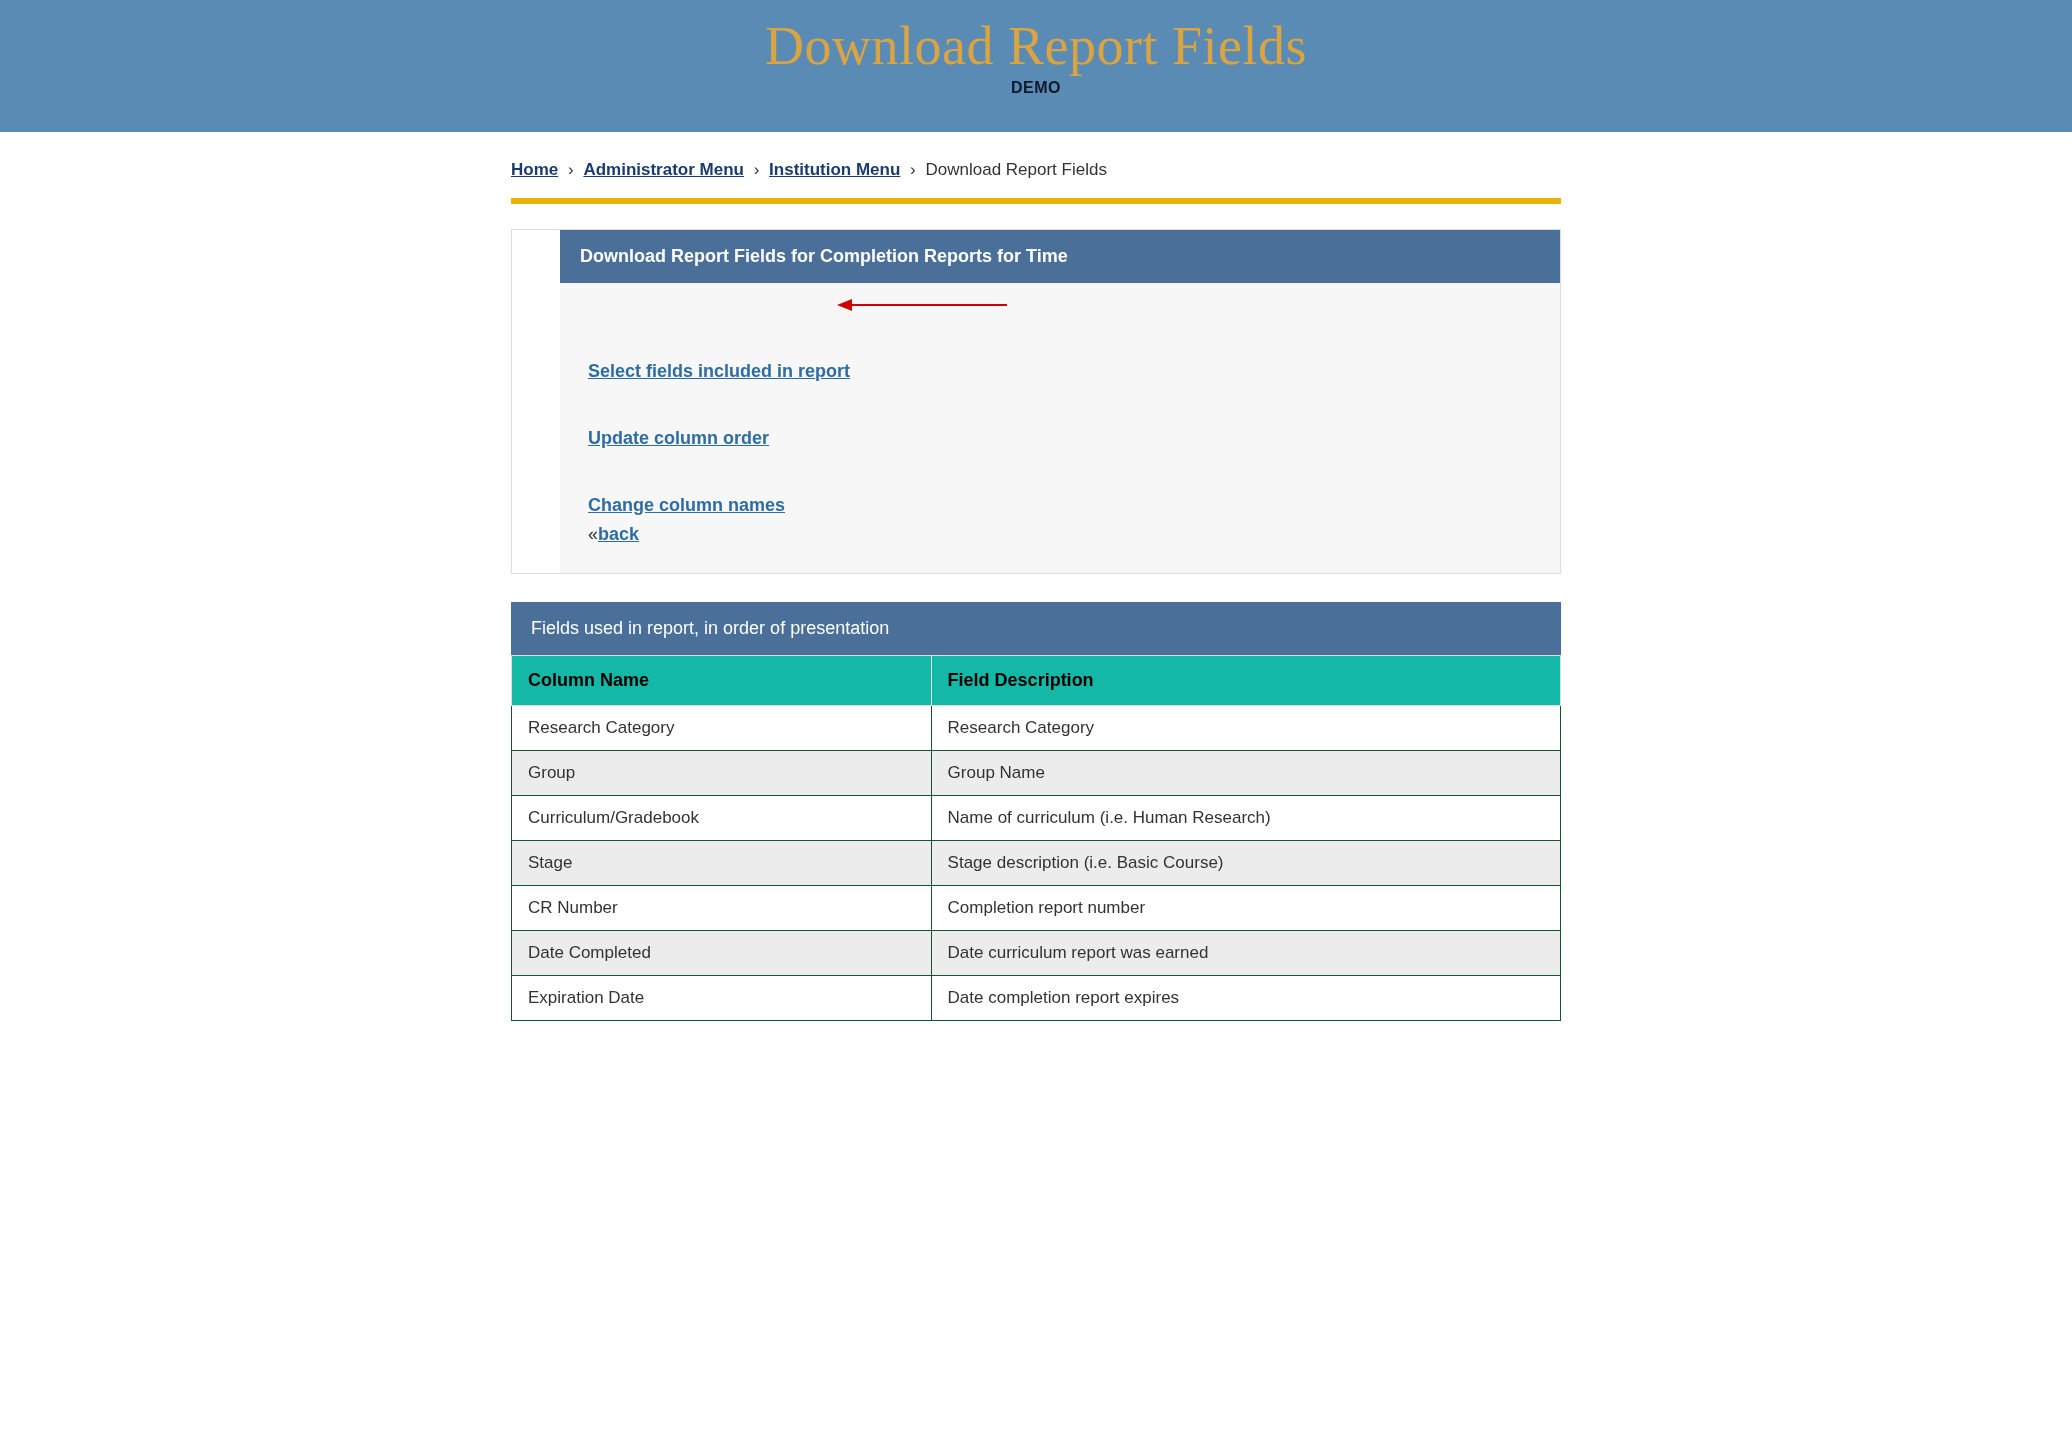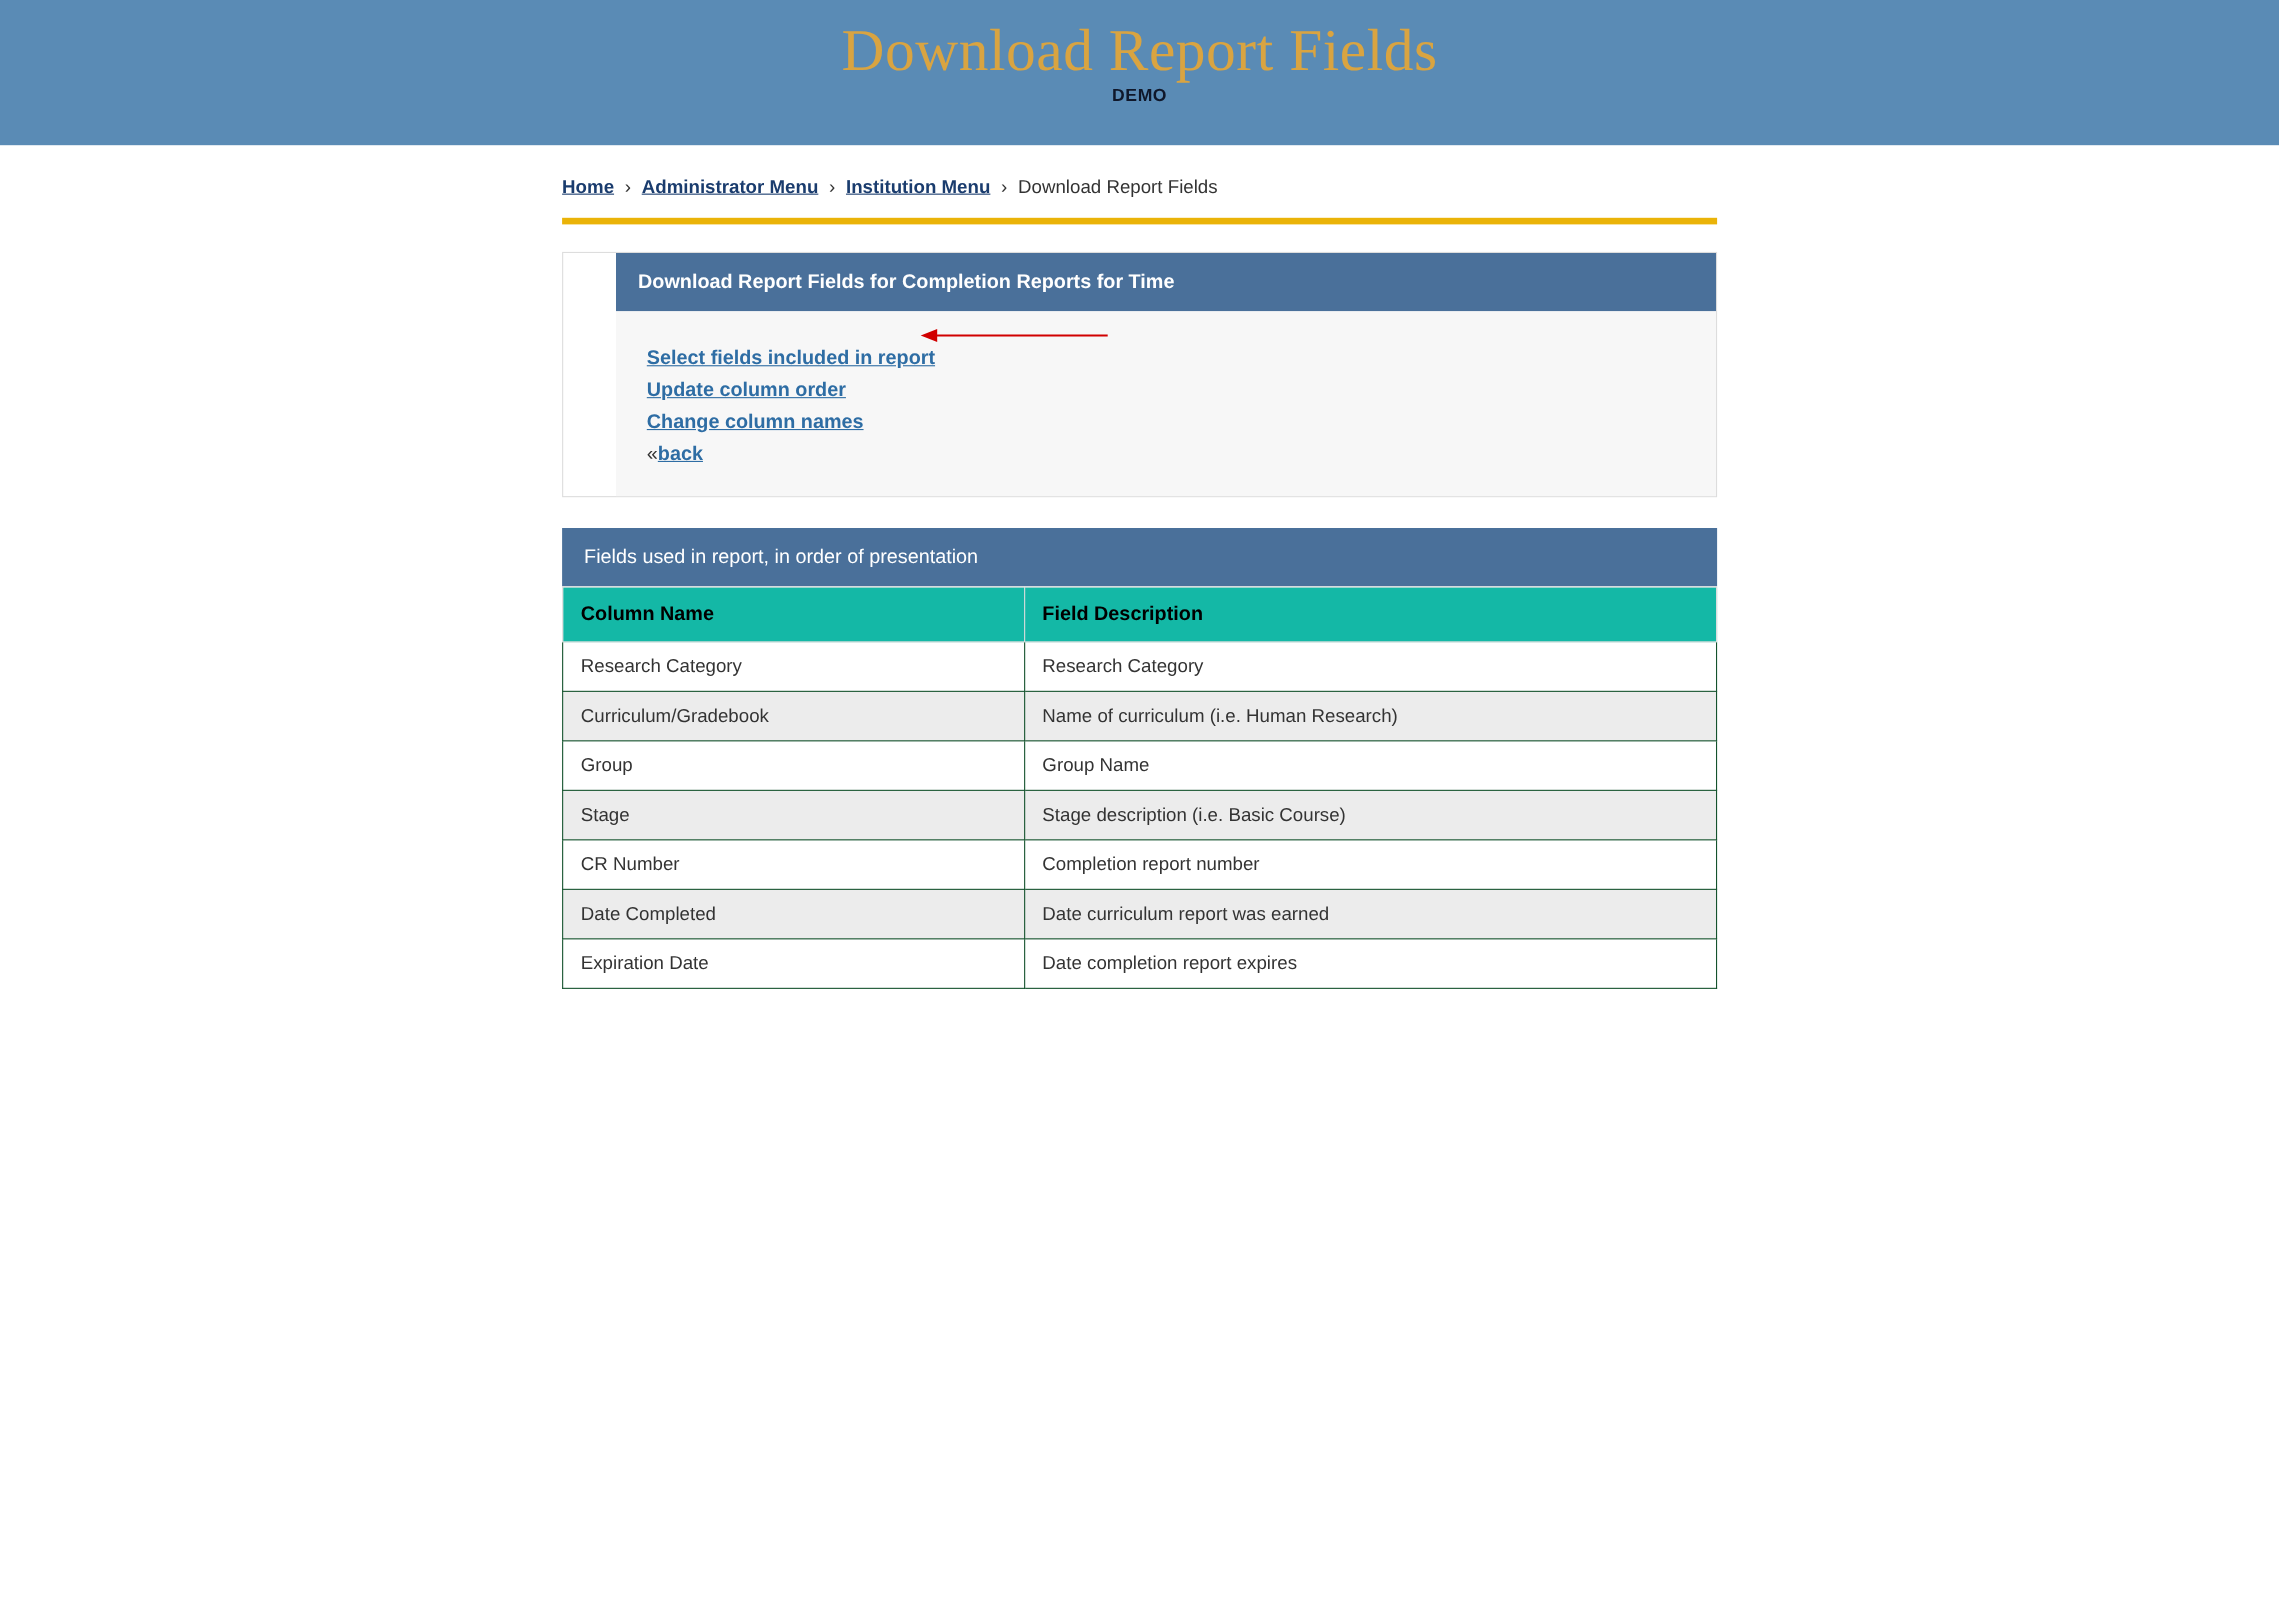--- a/index.html
+++ b/index.html
@@ -67,20 +67,21 @@
       padding: 32px 28px 28px 28px;
     }
     .action-links a {
       display: block;
       color: #2e6da4;
       font-size: 18px;
       font-weight: 600;
       text-decoration: underline;
       margin-bottom: 8px;
       width: fit-content;
+      margin-top: 46px;
     }
     .back-link-wrap {
       font-size: 18px;
       color: #333;
     }
     .back-link-wrap a {
       color: #2e6da4;
       font-weight: 600;
       text-decoration: underline;
     }
@@ -173,26 +174,26 @@
           <th>Column Name</th>
           <th>Field Description</th>
         </tr>
       </thead>
       <tbody id="fields-tbody">
       <tr>
             <td>Research Category</td>
             <td>Research Category</td>
           </tr>
           <tr>
+            <td>Group</td>
+            <td>Group Name</td>
+          </tr>
+          <tr>
             <td>Curriculum/Gradebook</td>
             <td>Name of curriculum (i.e. Human Research)</td>
-          </tr>
-          <tr>
-            <td>Group</td>
-            <td>Group Name</td>
           </tr>
           <tr>
             <td>Stage</td>
             <td>Stage description (i.e. Basic Course)</td>
           </tr>
           <tr>
             <td>CR Number</td>
             <td>Completion report number</td>
           </tr>
           <tr>

